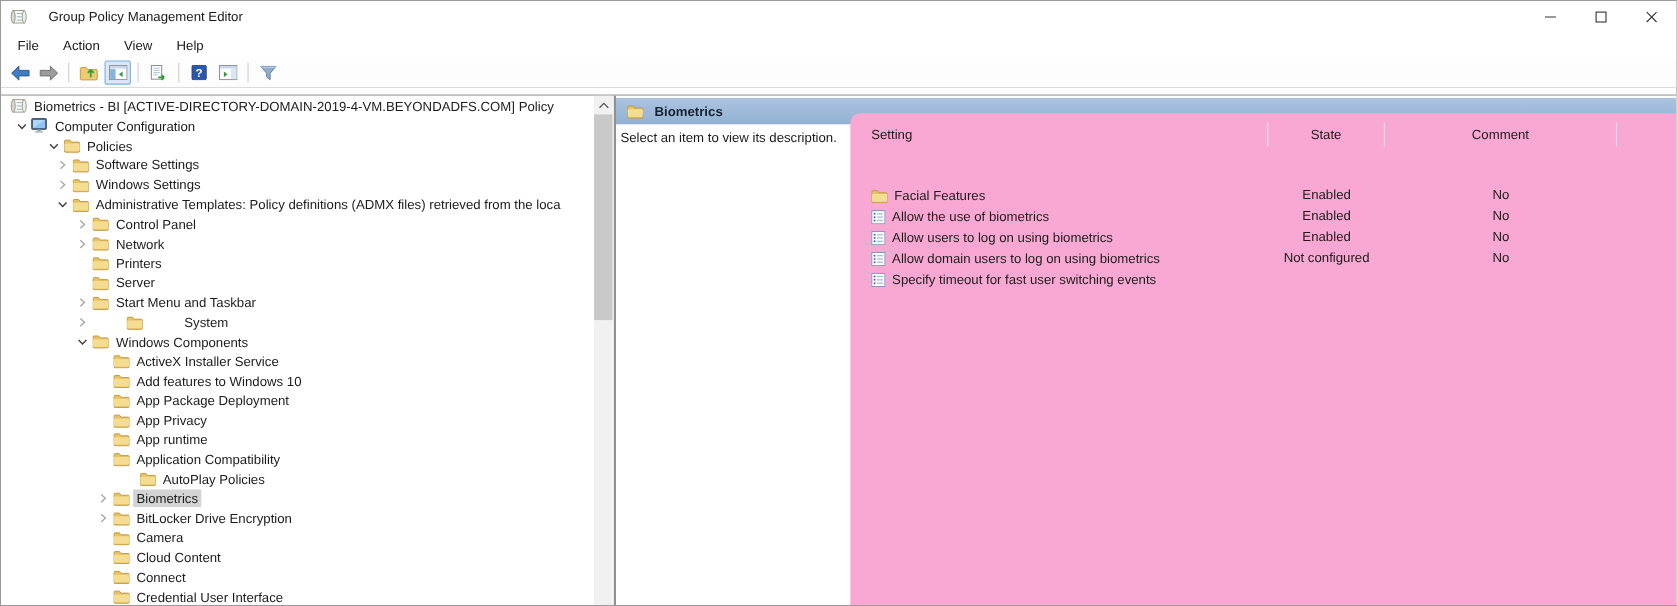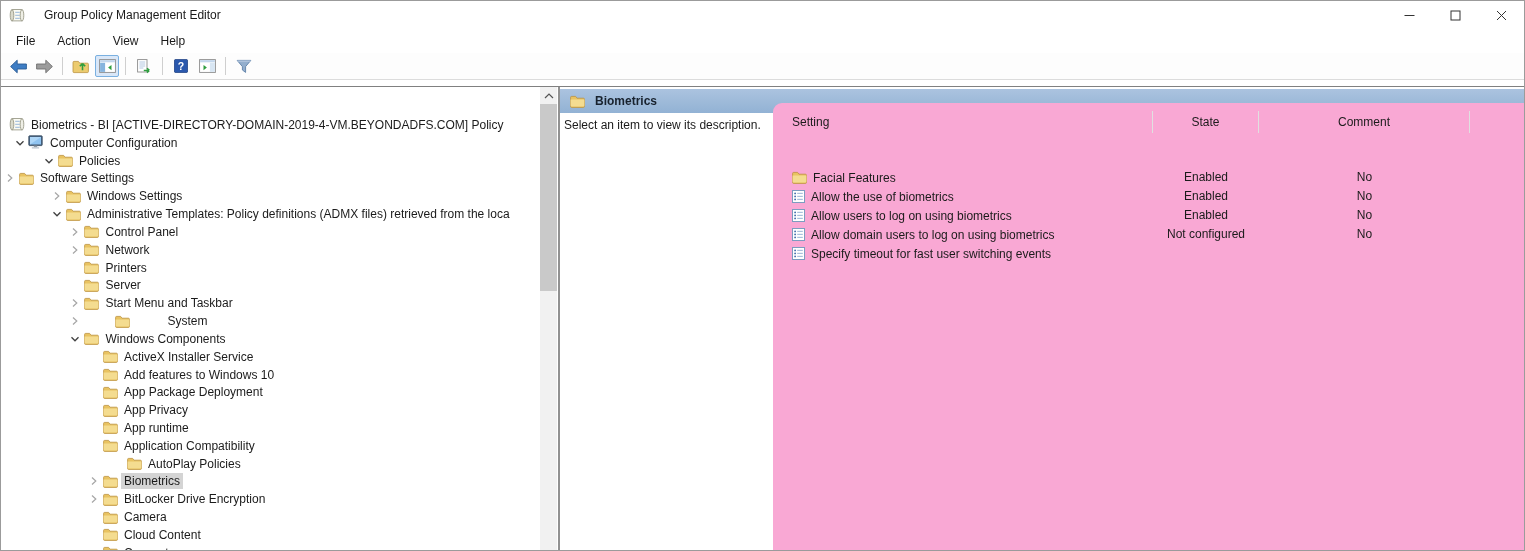--- a/index.html
+++ b/index.html
@@ -45,21 +45,21 @@
   .rp-title{ margin-left:10px; font-weight:bold; color:#18222e; }
   .rp-desc{ position:absolute; left:4px; top:31px; white-space:nowrap; color:#1a1a1a; z-index:0; }
   .rp-list{ position:absolute; left:213px; top:16px; right:0; bottom:0; background:#f9a8d4; border-top-left-radius:9px; z-index:2; }
   .list-header{ display:grid; grid-template-columns:380px 106px 211px 1fr; margin-top:5px; height:28px; align-items:center; }
   .hdr-cell{ height:22px; line-height:22px; border-right:1px solid #e0e0e0; }
   .hdr-cell:last-child{ border-right:none; }
   .hdr-setting{ padding-left:19px; }
   .hdr-state,.hdr-comment{ text-align:center; }
   .list-rows{ margin-top:1px; }
   .list-row{ display:grid; grid-template-columns:380px 106px 211px 1fr; height:19px; align-items:center; }
-  .cell-setting{ display:flex; align-items:flex-start; padding-left:19px; overflow:hidden; white-space:nowrap;margin-top:41px; }
+  .cell-setting{ display:flex; align-items:flex-end; padding-left:19px; overflow:hidden; white-space:nowrap;margin-top:41px; }
   .cell-setting .icon{ display:flex; margin-right:6px; flex:0 0 auto; }
   .cell-state,.cell-comment{ text-align:center; }
   .icon{ display:inline-flex; align-items:center; justify-content:center; }
 </style>
 </head>
 <body>
 
 <div class="window">
 
   <div class="titlebar">
@@ -175,21 +175,21 @@
             <path d="M1.2 1.4 H14.8 L13.6 2.8 H2.4 Z" fill="#b7c9e0"></path>
           </svg>
         </span>
       </div>
     </div>
 
   <div class="content">
 
     <div class="tree-pane">
       <div class="tree" id="tree">
-          <div class="tree-row" style="padding-left: 8px; margin-top: 28px;">
+          <div class="tree-row" style="padding-left: 8px;">
             <span class="ticon">
               <svg width="16" height="15" viewBox="0 0 16 15">
                 <rect x="3" y="1.6" width="10" height="11.3" fill="#fbfbf3" stroke="#90907e" stroke-width="0.8"></rect>
                 <ellipse cx="3" cy="7.3" rx="1.8" ry="5.7" fill="#d9d9cb" stroke="#90907e" stroke-width="0.8"></ellipse>
                 <ellipse cx="13" cy="7.3" rx="1.8" ry="5.7" fill="#efefe6" stroke="#90907e" stroke-width="0.8"></ellipse>
                 <path d="M6.2 4.3h4.6M6.2 7.3h4.6M6.2 10.3h4.6" stroke="#8fb0d6" stroke-width="0.9"></path>
               </svg>
             </span>
             <span class="tlabel">Biometrics - BI [ACTIVE-DIRECTORY-DOMAIN-2019-4-VM.BEYONDADFS.COM] Policy</span>
           </div>
@@ -217,21 +217,21 @@
               </svg>
             </span>
             <span class="ticon">
               <svg width="15" height="13" viewBox="0 0 15 13">
                 <path d="M0.6 2.4 a1 1 0 0 1 1 -1 h4 l1.4 1.8 h6.4 a1 1 0 0 1 1 1 v7.2 a1 1 0 0 1 -1 1 h-11.8 a1 1 0 0 1 -1 -1 z" fill="#e9c361" stroke="#bb923f" stroke-width="0.8"></path>
                 <path d="M0.6 4.4 h13.8 v6 a1 1 0 0 1 -1 1 h-11.8 a1 1 0 0 1 -1 -1 z" fill="#f4dc90"></path>
               </svg>
             </span>
             <span class="tlabel">Policies</span>
           </div>
-          <div class="tree-row" style="">
+          <div class="tree-row" style="padding-left: 47px;">
             <span class="exp">
               <svg width="16" height="16" viewBox="0 0 16 16">
                 <path d="M6 4.5 L9.8 8 L6 11.5" fill="none" stroke="#a6a6a6" stroke-width="1.2"></path>
               </svg>
             </span>
             <span class="ticon">
               <svg width="15" height="13" viewBox="0 0 15 13">
                 <path d="M0.6 2.4 a1 1 0 0 1 1 -1 h4 l1.4 1.8 h6.4 a1 1 0 0 1 1 1 v7.2 a1 1 0 0 1 -1 1 h-11.8 a1 1 0 0 1 -1 -1 z" fill="#e9c361" stroke="#bb923f" stroke-width="0.8"></path>
                 <path d="M0.6 4.4 h13.8 v6 a1 1 0 0 1 -1 1 h-11.8 a1 1 0 0 1 -1 -1 z" fill="#f4dc90"></path>
               </svg>

